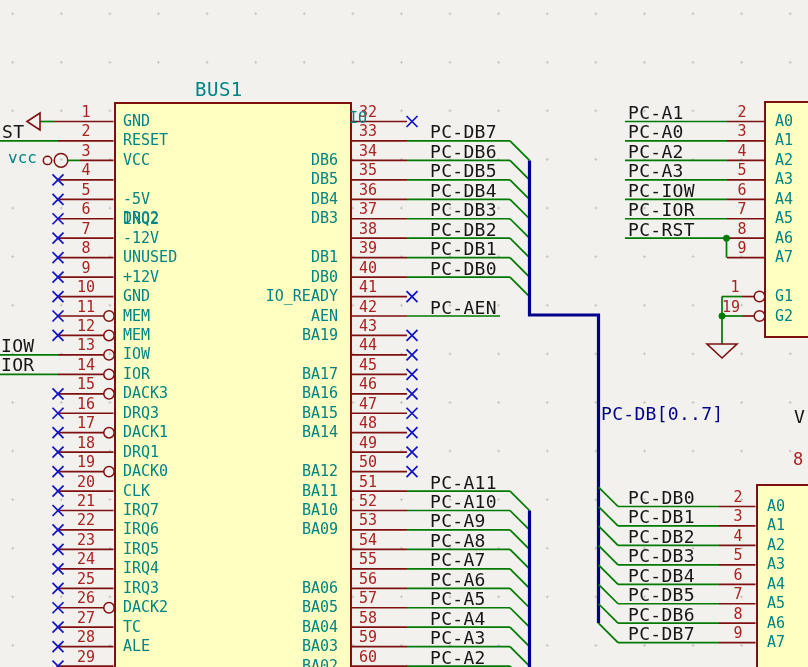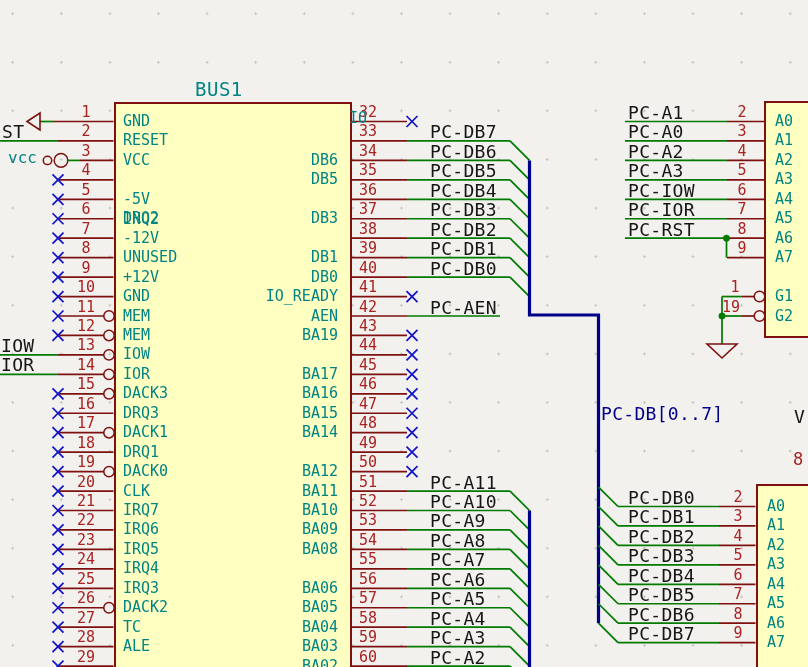--- a/index.html
+++ b/index.html
@@ -403,20 +403,21 @@
     <div class="t net-label" style="left: 430px; top: 123.45px;">PC-DB7</div>
     <div class="t pin-num" style="left: 348px; top: 123.45px;">33</div>
     <div class="t net-label" style="left: 430px; top: 142.9px;">PC-DB6</div>
     <div class="t pin-num" style="left: 348px; top: 142.9px;">34</div>
     <div class="t pin-name pin-name-r" style="left: 138px; top: 151.9px; text-align: right;">DB6</div>
     <div class="t net-label" style="left: 430px; top: 162.35px;">PC-DB5</div>
     <div class="t pin-num" style="left: 348px; top: 162.35px;">35</div>
     <div class="t pin-name pin-name-r" style="left: 138px; top: 171.35px;">DB5</div>
     <div class="t net-label" style="left: 430px; top: 181.8px;">PC-DB4</div>
     <div class="t pin-num" style="left: 348px; top: 181.8px;">36</div>
+    <div class="t pin-name pin-name-r" style="left: 138px; top: 190.8px;">DB4</div>
     <div class="t net-label" style="left: 430px; top: 201.25px;">PC-DB3</div>
     <div class="t pin-num" style="left: 348px; top: 201.25px;">37</div>
     <div class="t pin-name pin-name-r" style="left: 138px; top: 210.25px;">DB3</div>
     <div class="t net-label" style="left: 430px; top: 220.7px;">PC-DB2</div>
     <div class="t pin-num" style="left: 348px; top: 220.7px;">38</div>
     <div class="t net-label" style="left: 430px; top: 240.15px;">PC-DB1</div>
     <div class="t pin-num" style="left: 348px; top: 240.15px;">39</div>
     <div class="t pin-name pin-name-r" style="left: 138px; top: 249.15px;">DB1</div>
     <div class="t net-label" style="left: 430px; top: 259.6px;">PC-DB0</div>
     <div class="t pin-num" style="left: 348px; top: 259.6px;">40</div>
@@ -444,21 +445,20 @@
     <div class="t pin-num" style="left: 348px; top: 473.55px;">51</div>
     <div class="t pin-name pin-name-r" style="left: 138px; top: 482.55px;">BA11</div>
     <div class="t net-label" style="left: 430px; top: 493px;">PC-A10</div>
     <div class="t pin-num" style="left: 348px; top: 493px;">52</div>
     <div class="t pin-name pin-name-r" style="left: 138px; top: 502px;">BA10</div>
     <div class="t net-label" style="left: 430px; top: 512.45px;">PC-A9</div>
     <div class="t pin-num" style="left: 348px; top: 512.45px;">53</div>
     <div class="t pin-name pin-name-r" style="left: 138px; top: 521.45px;">BA09</div>
     <div class="t net-label" style="left: 430px; top: 531.9px;">PC-A8</div>
     <div class="t pin-num" style="left: 348px; top: 531.9px;">54</div>
-    <div class="t pin-name pin-name-r" style="left: 138px; top: 540.9px;">BA08</div>
     <div class="t net-label" style="left: 430px; top: 551.35px;">PC-A7</div>
     <div class="t pin-num" style="left: 348px; top: 551.35px;">55</div>
     <div class="t net-label" style="left: 430px; top: 570.8px;">PC-A6</div>
     <div class="t pin-num" style="left: 348px; top: 570.8px;">56</div>
     <div class="t pin-name pin-name-r" style="left: 138px; top: 579.8px;">BA06</div>
     <div class="t net-label" style="left: 430px; top: 590.25px;">PC-A5</div>
     <div class="t pin-num" style="left: 348px; top: 590.25px;">57</div>
     <div class="t pin-name pin-name-r" style="left: 138px; top: 599.25px;">BA05</div>
     <div class="t net-label" style="left: 430px; top: 609.7px;">PC-A4</div>
     <div class="t pin-num" style="left: 348px; top: 609.7px;">58</div>

